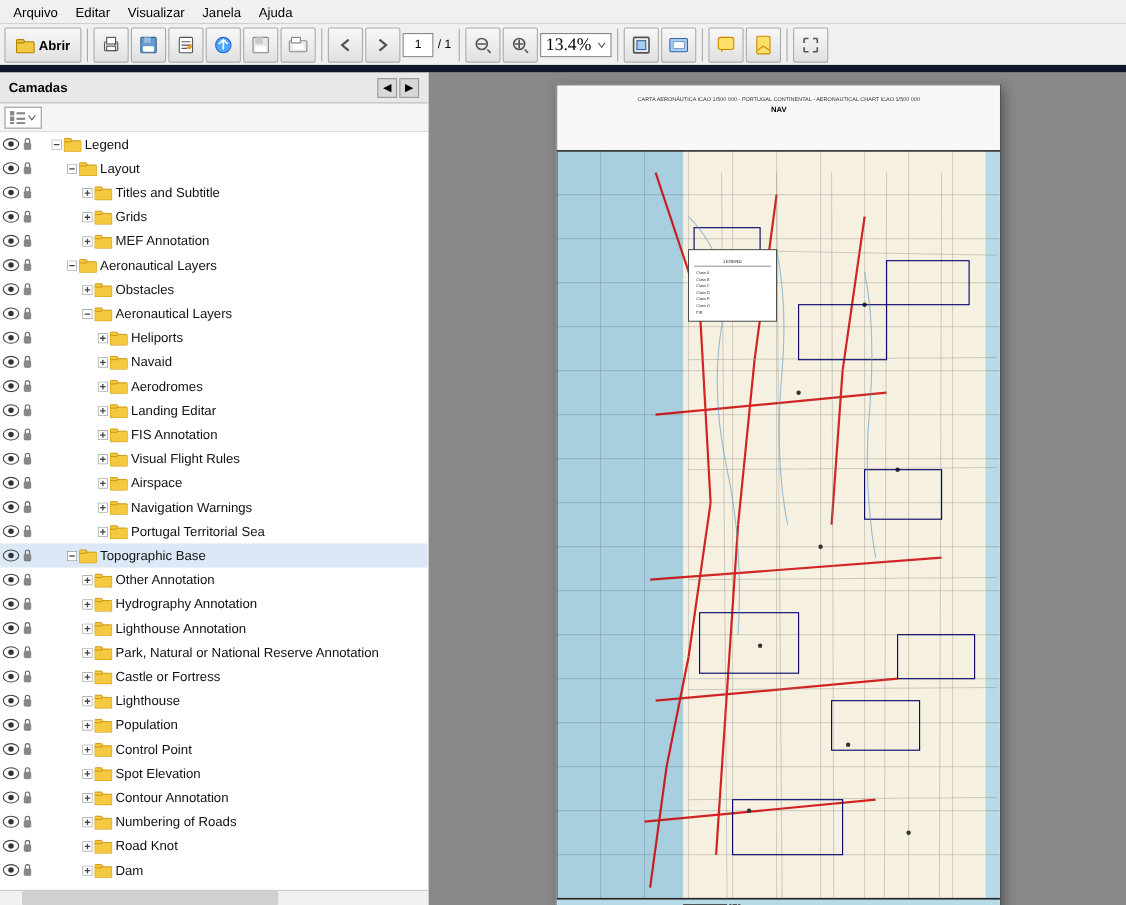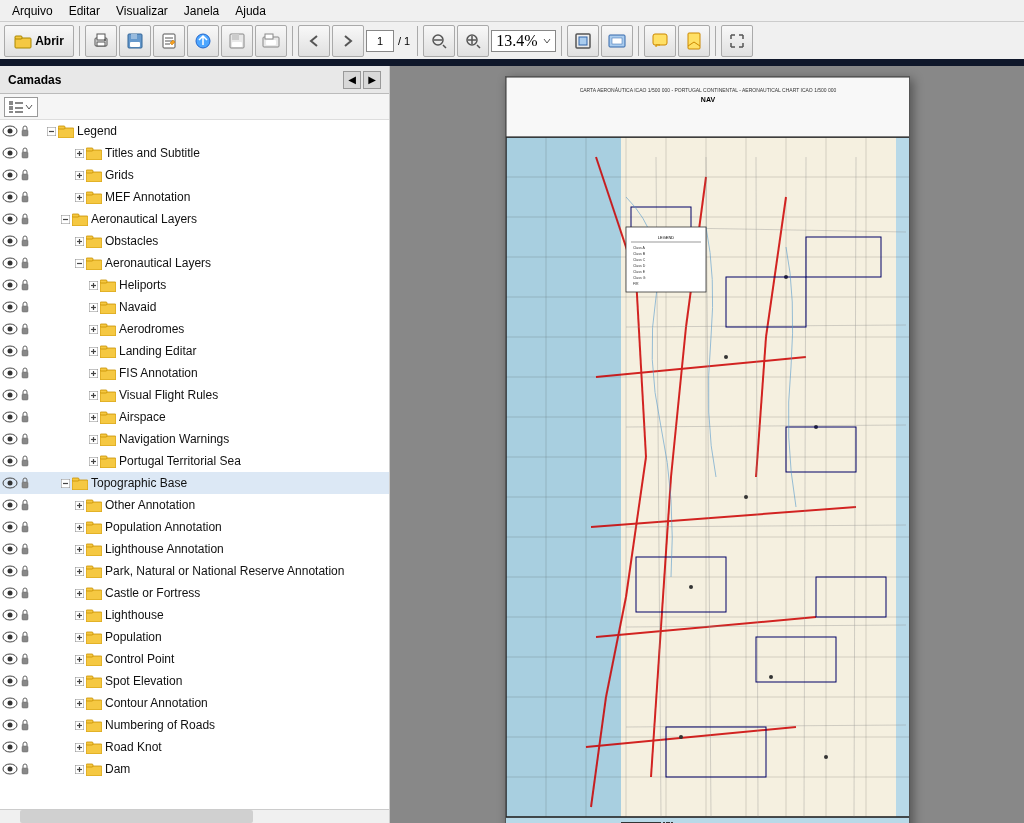--- a/index.html
+++ b/index.html
@@ -251,20 +251,46 @@
               <ellipse cx="8" cy="6" rx="7" ry="5" fill="none" stroke="#444" stroke-width="1"></ellipse>
               <circle cx="8" cy="6" r="2.5" fill="#333"></circle>
             </svg>
           </div>
           <div style="display: flex; align-items: center; flex-shrink: 0;">
             <svg width="10" height="12" viewBox="0 0 10 12">
               <rect x="2" y="5" width="6" height="6" rx="1" fill="#888" stroke="#666" stroke-width="0.5"></rect>
               <path d="M3 5 L3 3 Q3 1 5 1 Q7 1 7 3 L7 5" fill="none" stroke="#666" stroke-width="1"></path>
             </svg>
           </div>
+          <div style="width: 28px; flex-shrink: 0;"></div>
+          <div class="expand-btn">
+            <svg width="9" height="9" viewBox="0 0 9 9">
+              <rect x="0" y="0" width="9" height="9" fill="white" stroke="#888" stroke-width="1"></rect>
+              <line x1="2" y1="4.5" x2="7" y2="4.5" stroke="#444" stroke-width="1.2"></line>
+            </svg>
+          </div>
+          <svg width="16" height="13" viewBox="0 0 16 13" style="flex-shrink: 0; margin-right: 3px;">
+            <rect x="0" y="3" width="16" height="10" rx="1" fill="#f5c842" stroke="#c89000" stroke-width="0.8"></rect>
+            <rect x="0" y="1" width="7" height="3" rx="1" fill="#f5c842" stroke="#c89000" stroke-width="0.8"></rect>
+          </svg>
+          <span class="layer-name">Layout</span>
+        </div>
+        <div class="layer-item">
+          <div class="vis-icon">
+            <svg width="16" height="12" viewBox="0 0 16 12">
+              <ellipse cx="8" cy="6" rx="7" ry="5" fill="none" stroke="#444" stroke-width="1"></ellipse>
+              <circle cx="8" cy="6" r="2.5" fill="#333"></circle>
+            </svg>
+          </div>
+          <div style="display: flex; align-items: center; flex-shrink: 0;">
+            <svg width="10" height="12" viewBox="0 0 10 12">
+              <rect x="2" y="5" width="6" height="6" rx="1" fill="#888" stroke="#666" stroke-width="0.5"></rect>
+              <path d="M3 5 L3 3 Q3 1 5 1 Q7 1 7 3 L7 5" fill="none" stroke="#666" stroke-width="1"></path>
+            </svg>
+          </div>
           <div style="width: 42px; flex-shrink: 0;"></div>
           <div class="expand-btn">
             <svg width="9" height="9" viewBox="0 0 9 9">
               <rect x="0" y="0" width="9" height="9" fill="white" stroke="#888" stroke-width="1"></rect>
               <line x1="4.5" y1="2" x2="4.5" y2="7" stroke="#444" stroke-width="1.2"></line>
               <line x1="2" y1="4.5" x2="7" y2="4.5" stroke="#444" stroke-width="1.2"></line>
             </svg>
           </div>
           <svg width="16" height="13" viewBox="0 0 16 13" style="flex-shrink: 0; margin-right: 3px;">
             <rect x="0" y="3" width="16" height="10" rx="1" fill="#f5c842" stroke="#c89000" stroke-width="0.8"></rect>
@@ -719,21 +745,21 @@
             <svg width="9" height="9" viewBox="0 0 9 9">
               <rect x="0" y="0" width="9" height="9" fill="white" stroke="#888" stroke-width="1"></rect>
               <line x1="4.5" y1="2" x2="4.5" y2="7" stroke="#444" stroke-width="1.2"></line>
               <line x1="2" y1="4.5" x2="7" y2="4.5" stroke="#444" stroke-width="1.2"></line>
             </svg>
           </div>
           <svg width="16" height="13" viewBox="0 0 16 13" style="flex-shrink: 0; margin-right: 3px;">
             <rect x="0" y="3" width="16" height="10" rx="1" fill="#f5c842" stroke="#c89000" stroke-width="0.8"></rect>
             <rect x="0" y="1" width="7" height="3" rx="1" fill="#f5c842" stroke="#c89000" stroke-width="0.8"></rect>
           </svg>
-          <span class="layer-name">Population Annotation</span>
+          <span class="layer-name">Hydrography Annotation</span>
         </div>
         <div class="layer-item">
           <div class="vis-icon">
             <svg width="16" height="12" viewBox="0 0 16 12">
               <ellipse cx="8" cy="6" rx="7" ry="5" fill="none" stroke="#444" stroke-width="1"></ellipse>
               <circle cx="8" cy="6" r="2.5" fill="#333"></circle>
             </svg>
           </div>
           <div style="display: flex; align-items: center; flex-shrink: 0;">
             <svg width="10" height="12" viewBox="0 0 10 12">

